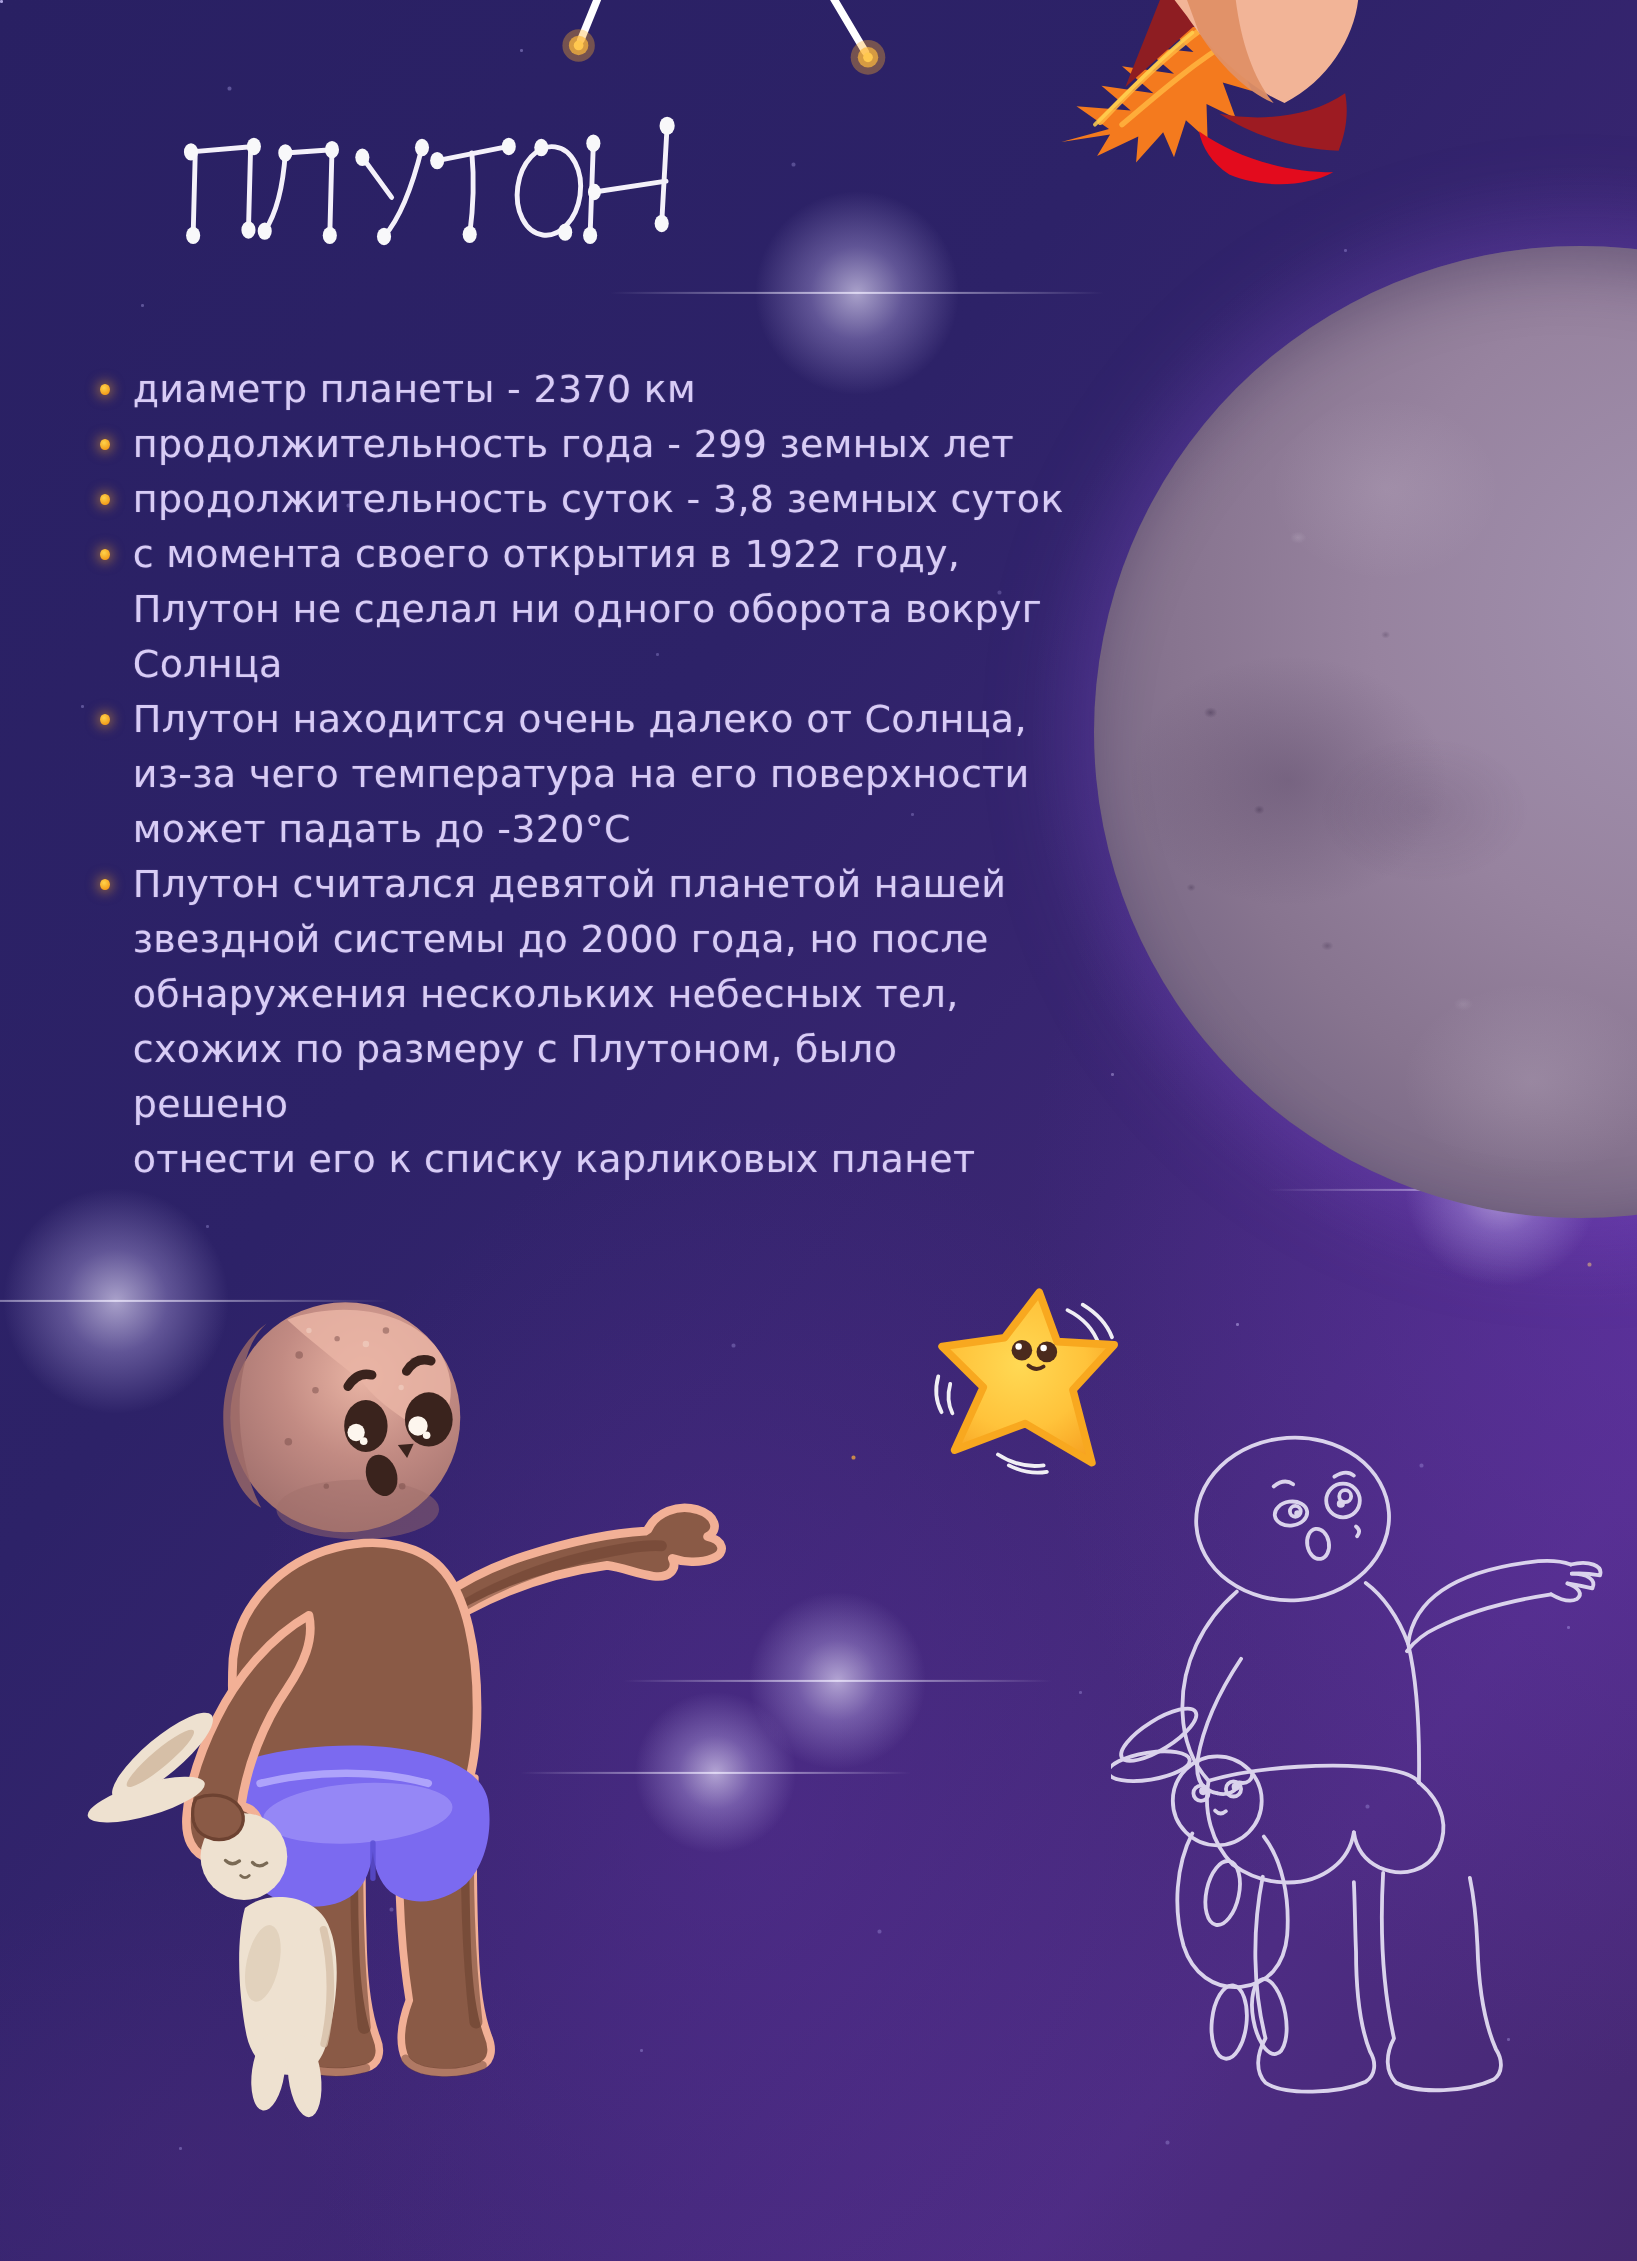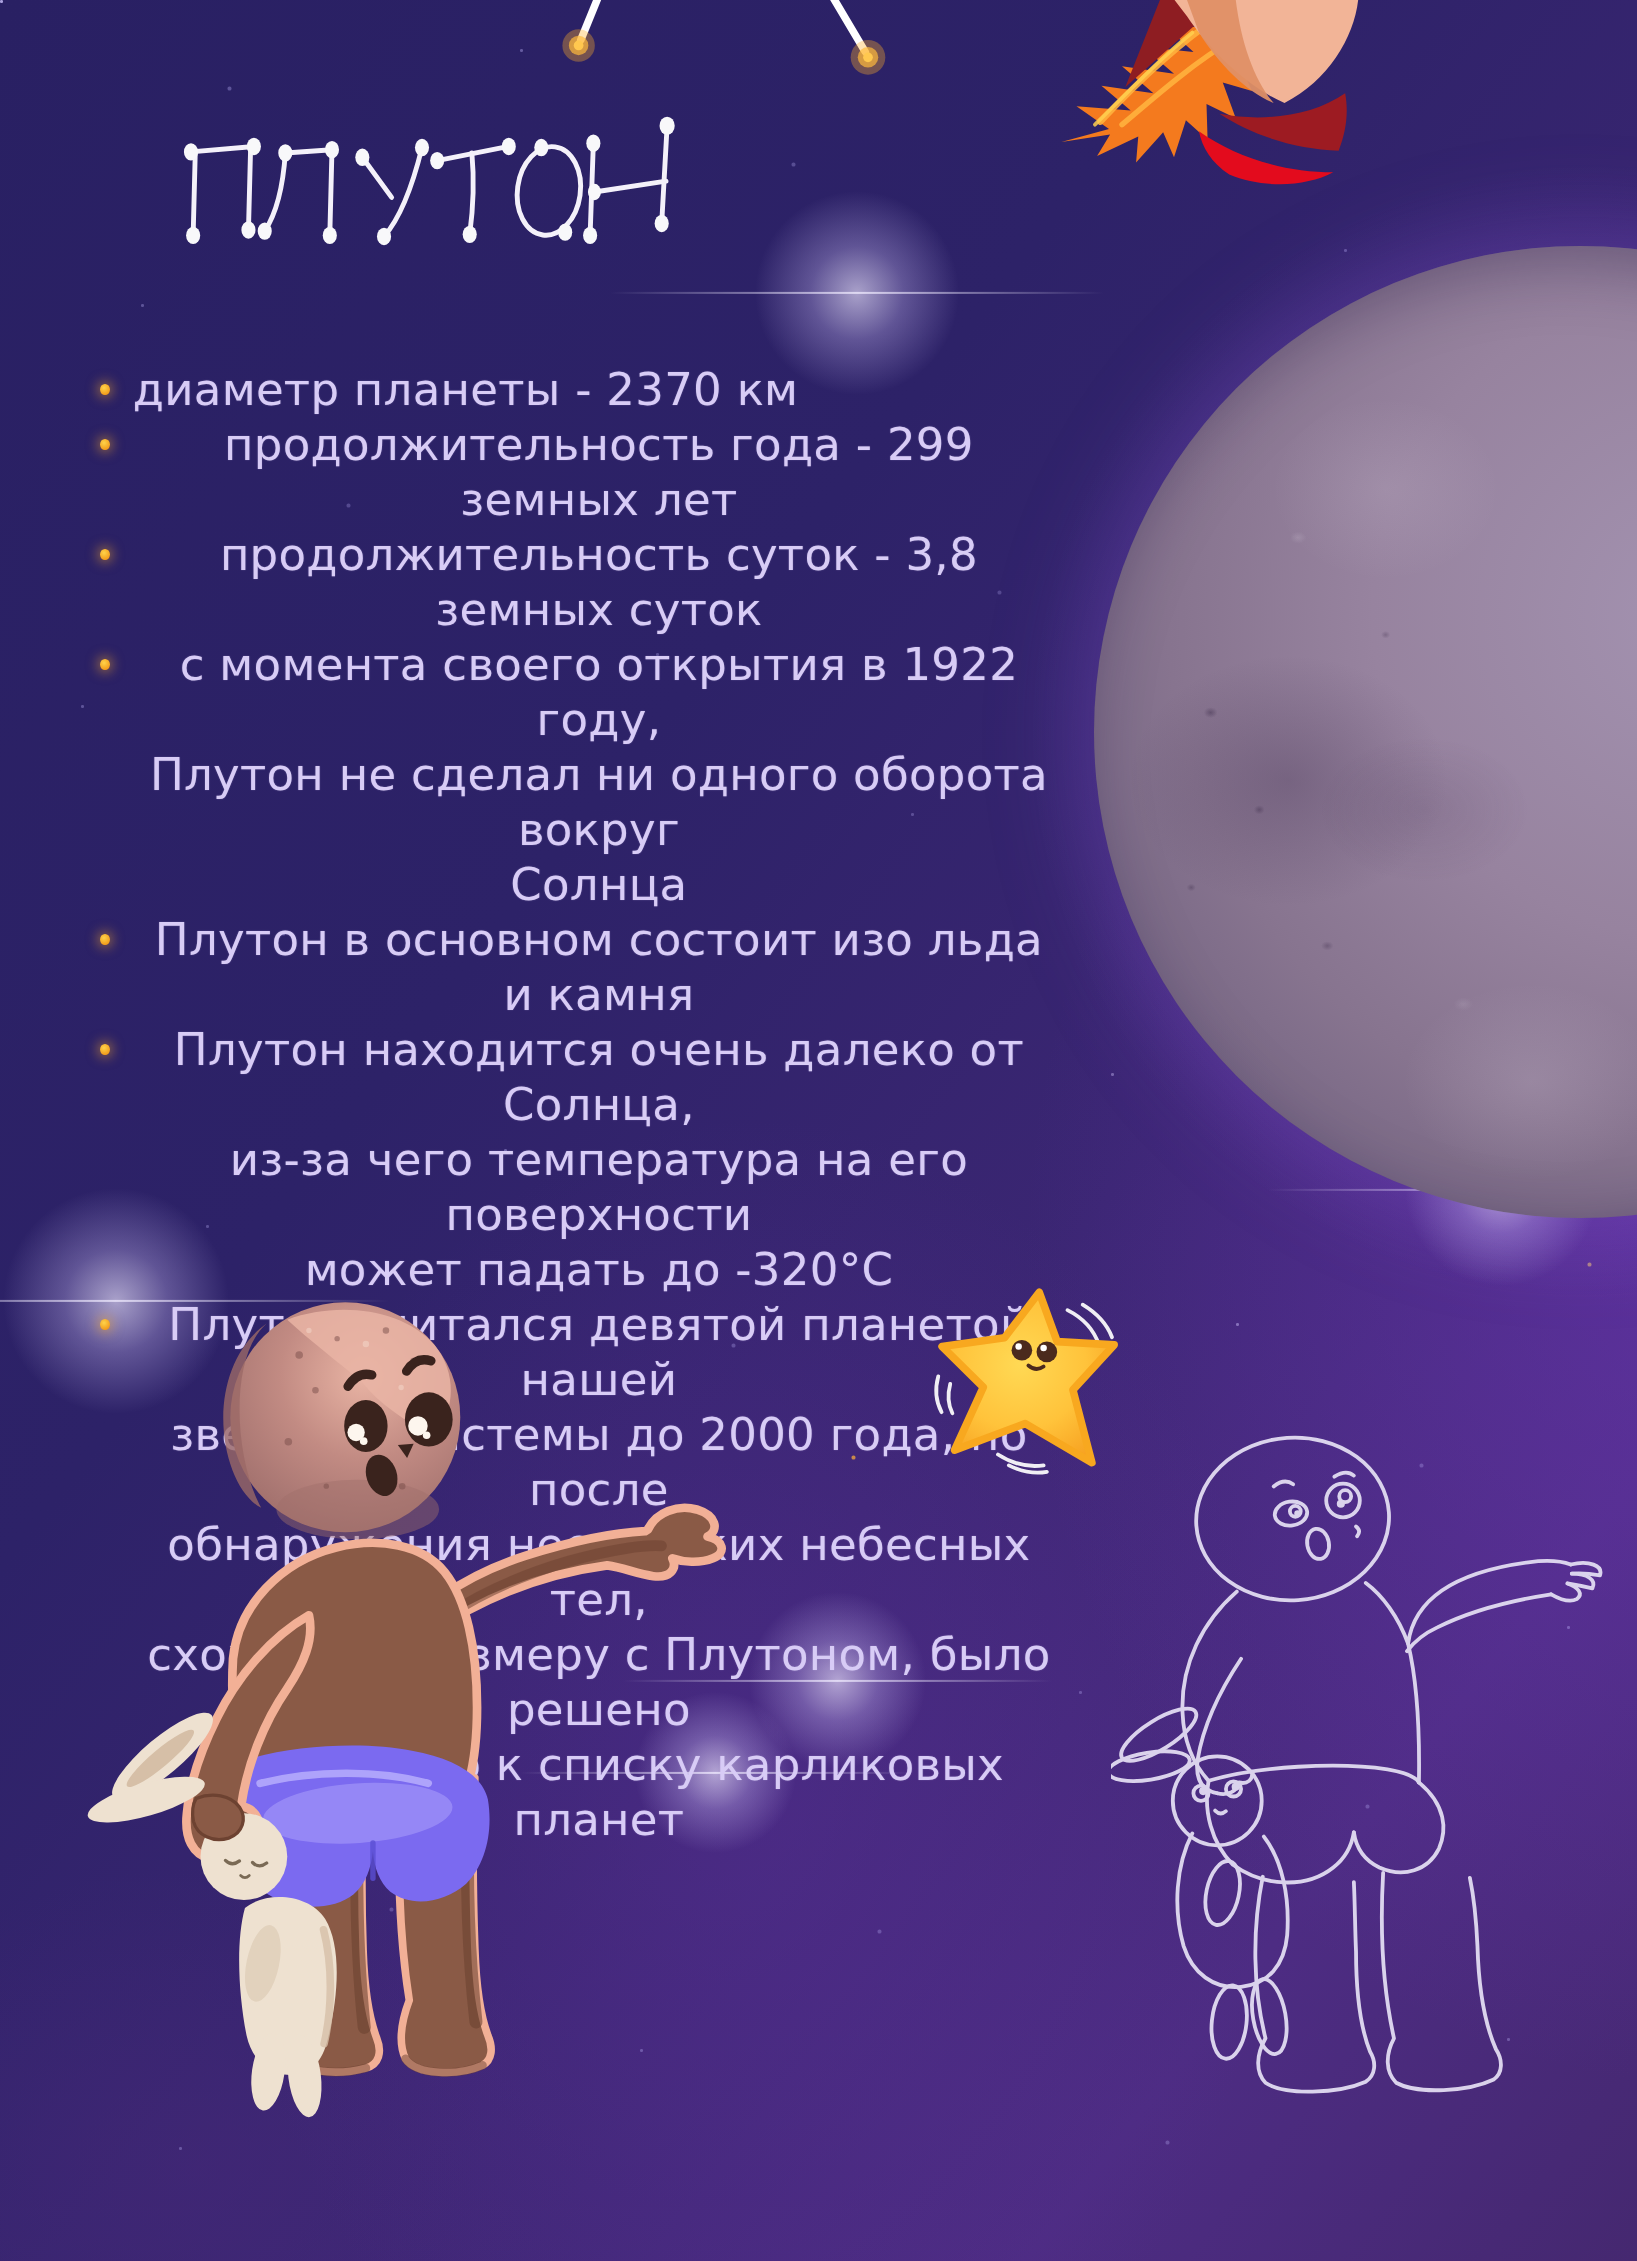--- a/index.html
+++ b/index.html
@@ -58,22 +58,22 @@
       radial-gradient(6.5px 5.4px at 30% 40%, rgba(52,36,66,.35), transparent 70%),
       radial-gradient(12px 8.7px at 21% 30%, rgba(236,228,240,.2), transparent 70%),
       radial-gradient(14px 9.8px at 38% 78%, rgba(236,228,240,.15), transparent 70%),
       radial-gradient(141px 98px at 34% 58%, rgba(64,46,80,.18), transparent 75%);}
   
   .facts{position:absolute;left:100px;top:362px;width:965px;margin:0;padding:0;list-style:none;}
   .facts li{display:flex;align-items:flex-start;}
   .bullet{flex:0 0 9.8px;width:9.8px;height:11.4px;margin-top:22px;margin-right:23px;border-radius:50%;
     background:radial-gradient(circle at 40% 35%, #ffd34a, #f29d1c 72%);
     box-shadow:0 0 12px 2.7px rgba(250,170,40,.5);}
-  .fact-text{white-space:pre-line;color:#d8ccf6;font-size:45px;line-height:55px;letter-spacing:0.3px;
-    text-shadow:0 0 1.6px rgba(216,204,246,.35);text-align:center;}
+  .fact-text{white-space:pre-line;color:#d8ccf6;font-size:38px;line-height:55px;letter-spacing:0.3px;
+    text-shadow:0 0 1.6px rgba(216,204,246,.35);}
   
   .title-block{position:absolute;left:179px;top:115px;}
   .sr-only{position:absolute;width:0.5px;height:0.5px;overflow:hidden;clip:rect(0 0 0 0);white-space:nowrap;}
   
   .art{position:absolute;}
 </style>
 </head>
 <body>
 
 <div class="poster">
@@ -181,24 +181,20 @@
       </li>
     <li>
         <span class="bullet"></span>
         <span class="fact-text">продолжительность суток - 3,8 земных суток</span>
       </li>
     <li>
         <span class="bullet"></span>
         <span class="fact-text">с момента своего открытия в 1922 году,
 Плутон не сделал ни одного оборота вокруг
 Солнца</span>
-      </li>
-    <li>
-        <span class="bullet"></span>
-        <span class="fact-text">Плутон в основном состоит изо льда и камня</span>
       </li>
     <li>
         <span class="bullet"></span>
         <span class="fact-text">Плутон находится очень далеко от Солнца,
 из-за чего температура на его поверхности
 может падать до -320°С</span>
       </li>
     <li>
         <span class="bullet"></span>
         <span class="fact-text">Плутон считался девятой планетой нашей

